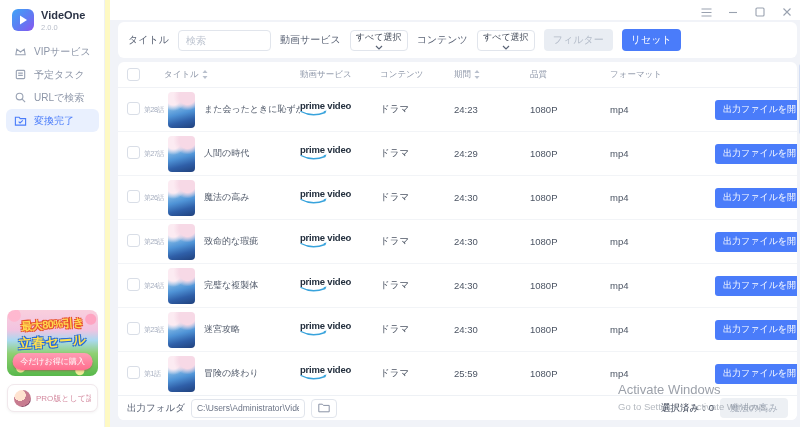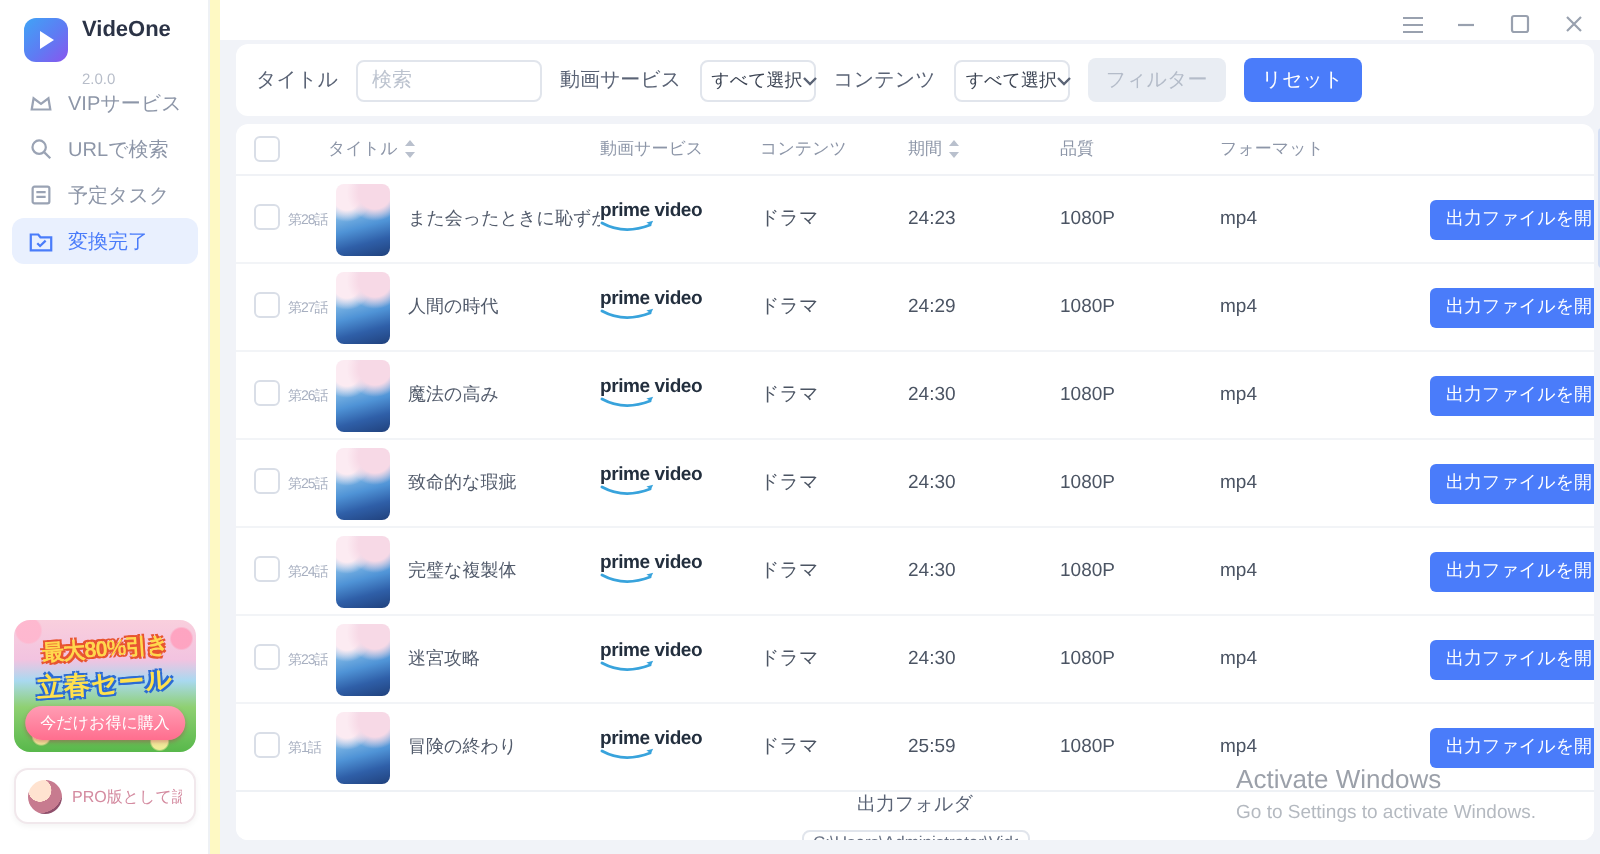--- a/index.html
+++ b/index.html
@@ -9,21 +9,21 @@
 
   
   .sidebar { position:absolute; left:0; top:0; width:105px; height:427px; background:#fff;
     border-right:1px solid #eef1f5; z-index:2; }
   .logo-row { position:absolute; left:12px; top:9px; display:flex; align-items:flex-start; gap:7px; }
   .logo-badge { width:22px; height:22px; border-radius:6px;
     background:linear-gradient(135deg,#3fa4f6 0%,#5f7bf3 55%,#8a55ee 100%);
     display:flex; align-items:center; justify-content:center; }
   .logo-badge svg { display:block; }
   .app-name { font-size:11px; font-weight:bold; color:#2b3346; line-height:12px; }
-  .app-ver { font-size:7.5px; color:#b7bdc9; margin-top:14px; }
+  .app-ver { font-size:7.5px; color:#b7bdc9; margin-top:2px; }
   .nav { position:absolute; left:6px; top:40px; width:93px; }
   .nav-item { display:flex; align-items:center; gap:7px; height:23px; padding:0 8px;
     font-size:10px; color:#8d96a8; border-radius:6px; cursor:default; }
   .nav-item svg { flex:0 0 auto; stroke:#9aa3b4; }
   .nav-item.active { background:#e9f0fe; color:#4a7cfa; }
   .nav-item.active svg { stroke:#4a7cfa; }
 
   .promo { position:absolute; left:7px; top:310px; width:91px; height:66px; border-radius:8px; overflow:hidden;
     background:
       radial-gradient(circle at 8% 8%, rgba(255,182,206,.9) 0 6px, transparent 7px),
@@ -55,21 +55,21 @@
   .win-controls svg { stroke:#99a1af; }
 
   .filter-card { position:absolute; left:8px; top:22px; width:679px; height:36px; background:#fff;
     border-radius:6px; display:flex; align-items:center; gap:9px; padding:0 10px; }
   .flabel { font-size:10px; color:#5a6375; white-space:nowrap; }
   .search-input { width:93px; height:21px; border:1px solid #e1e5ec; border-radius:4px;
     font-size:10px; padding:0 7px; color:#3c4453; outline:none; }
   .search-input::placeholder { color:#bcc3cf; }
   .select-box { width:58px; height:21px; border:1px solid #e1e5ec; border-radius:4px;
     display:flex; align-items:center; justify-content:space-between; padding:0 5px;
-    font-size:9px; color:#3c4453; white-space:nowrap; cursor:default; }
+    font-size:9px; color:#3c4453; white-space:nowrap; cursor:default;flex-direction:column; }
   .select-box svg { flex:0 0 auto; }
   .btn-filter { height:22px; padding:0 9px; border:none; border-radius:4px; background:#e9edf3;
     color:#b4bcc9; font-size:10px; white-space:nowrap; }
   .btn-reset { height:22px; padding:0 9px; border:none; border-radius:4px; background:#4a7cfa;
     color:#fff; font-size:10px; white-space:nowrap; }
 
   .table-card { position:absolute; left:8px; top:62px; width:679px; height:358px; background:#fff;
     border-radius:6px; overflow:hidden; }
   .tgrid { display:grid; grid-template-columns:26px 24px 36px 96px 80px 74px 76px 80px 105px 82px;
     align-items:center; }
@@ -89,21 +89,21 @@
       radial-gradient(circle at 20% 18%, #fcebf2 0 18%, transparent 34%),
       linear-gradient(165deg,#dde9f6 0%,#8fc3ea 32%,#4f93d6 58%,#2f5fa8 78%,#20417c 100%); }
   .c-title { white-space:nowrap; overflow:hidden; max-width:96px; font-size:9px; color:#525b6b; }
   .pv { line-height:8px; }
   .pv-text { font-size:9.5px; font-weight:bold; color:#232f3e; letter-spacing:-0.2px; white-space:nowrap; }
   .pv-smile { display:block; margin-top:0px; }
   .open-btn { height:20px; padding:0 8px; border:none; border-radius:3px; background:#4a7cfa;
     color:#fff; font-size:9px; white-space:nowrap; }
 
   .tfoot { position:absolute; left:0; bottom:0; width:679px; height:25px; border-top:1px solid #eef1f5;
-    display:flex; align-items:center; gap:6px; padding:0 9px; background:#fff; z-index:4;flex-direction:column; }
+    display:flex; align-items:center; gap:6px; padding:0 9px; background:#fff; z-index:4; }
   .out-label { font-size:9.5px; color:#5a6375; white-space:nowrap; }
   .path-input { width:114px; height:19px; border:1px solid #e1e5ec; border-radius:4px;
     font-size:8.5px; color:#6b7486; padding:0 5px; outline:none; }
   .browse-btn { width:26px; height:19px; border:1px solid #e1e5ec; background:#fff; border-radius:4px;
     display:flex; align-items:center; justify-content:center; }
   .foot-spacer { flex:1; }
   .sel-label { font-size:9.5px; color:#3a4254; white-space:nowrap; }
   .btn-delete-all { height:20px; padding:0 10px; border:none; border-radius:4px; background:#edf0f4;
     color:#a6aebb; font-size:9.5px; white-space:nowrap; }
 
@@ -135,31 +135,31 @@
 
     <div class="nav">
       <div class="nav-item">
         <svg width="13" height="13" viewBox="0 0 14 14" fill="none" stroke-width="1.2">
             <path d="M2 10.5 L3 4.5 L7 7.5 L11 4.5 L12 10.5 Z"></path>
           </svg>
         <span>VIPサービス</span>
       </div>
       <div class="nav-item">
         <svg width="13" height="13" viewBox="0 0 14 14" fill="none" stroke-width="1.2">
+            <rect x="2.5" y="2.5" width="9" height="9" rx="1"></rect>
+            <path d="M4.5 5.5 h5 M4.5 8 h5"></path>
+          </svg>
+        <span>予定タスク</span>
+      </div>
+      <div class="nav-item">
+        <svg width="13" height="13" viewBox="0 0 14 14" fill="none" stroke-width="1.2">
             <circle cx="6" cy="6" r="3.6"></circle>
             <path d="M8.8 8.8 L12 12"></path>
           </svg>
         <span>URLで検索</span>
-      </div>
-      <div class="nav-item">
-        <svg width="13" height="13" viewBox="0 0 14 14" fill="none" stroke-width="1.2">
-            <rect x="2.5" y="2.5" width="9" height="9" rx="1"></rect>
-            <path d="M4.5 5.5 h5 M4.5 8 h5"></path>
-          </svg>
-        <span>予定タスク</span>
       </div>
       <div class="nav-item active">
         <svg width="13" height="13" viewBox="0 0 14 14" fill="none" stroke-width="1.2">
             <path d="M1.5 3.5 h4 l1.2 1.5 H12.5 v7 H1.5 Z"></path>
             <path d="M5 8.2 l1.5 1.5 L9.5 6.8"></path>
           </svg>
         <span>変換完了</span>
       </div>
     </div>
 

